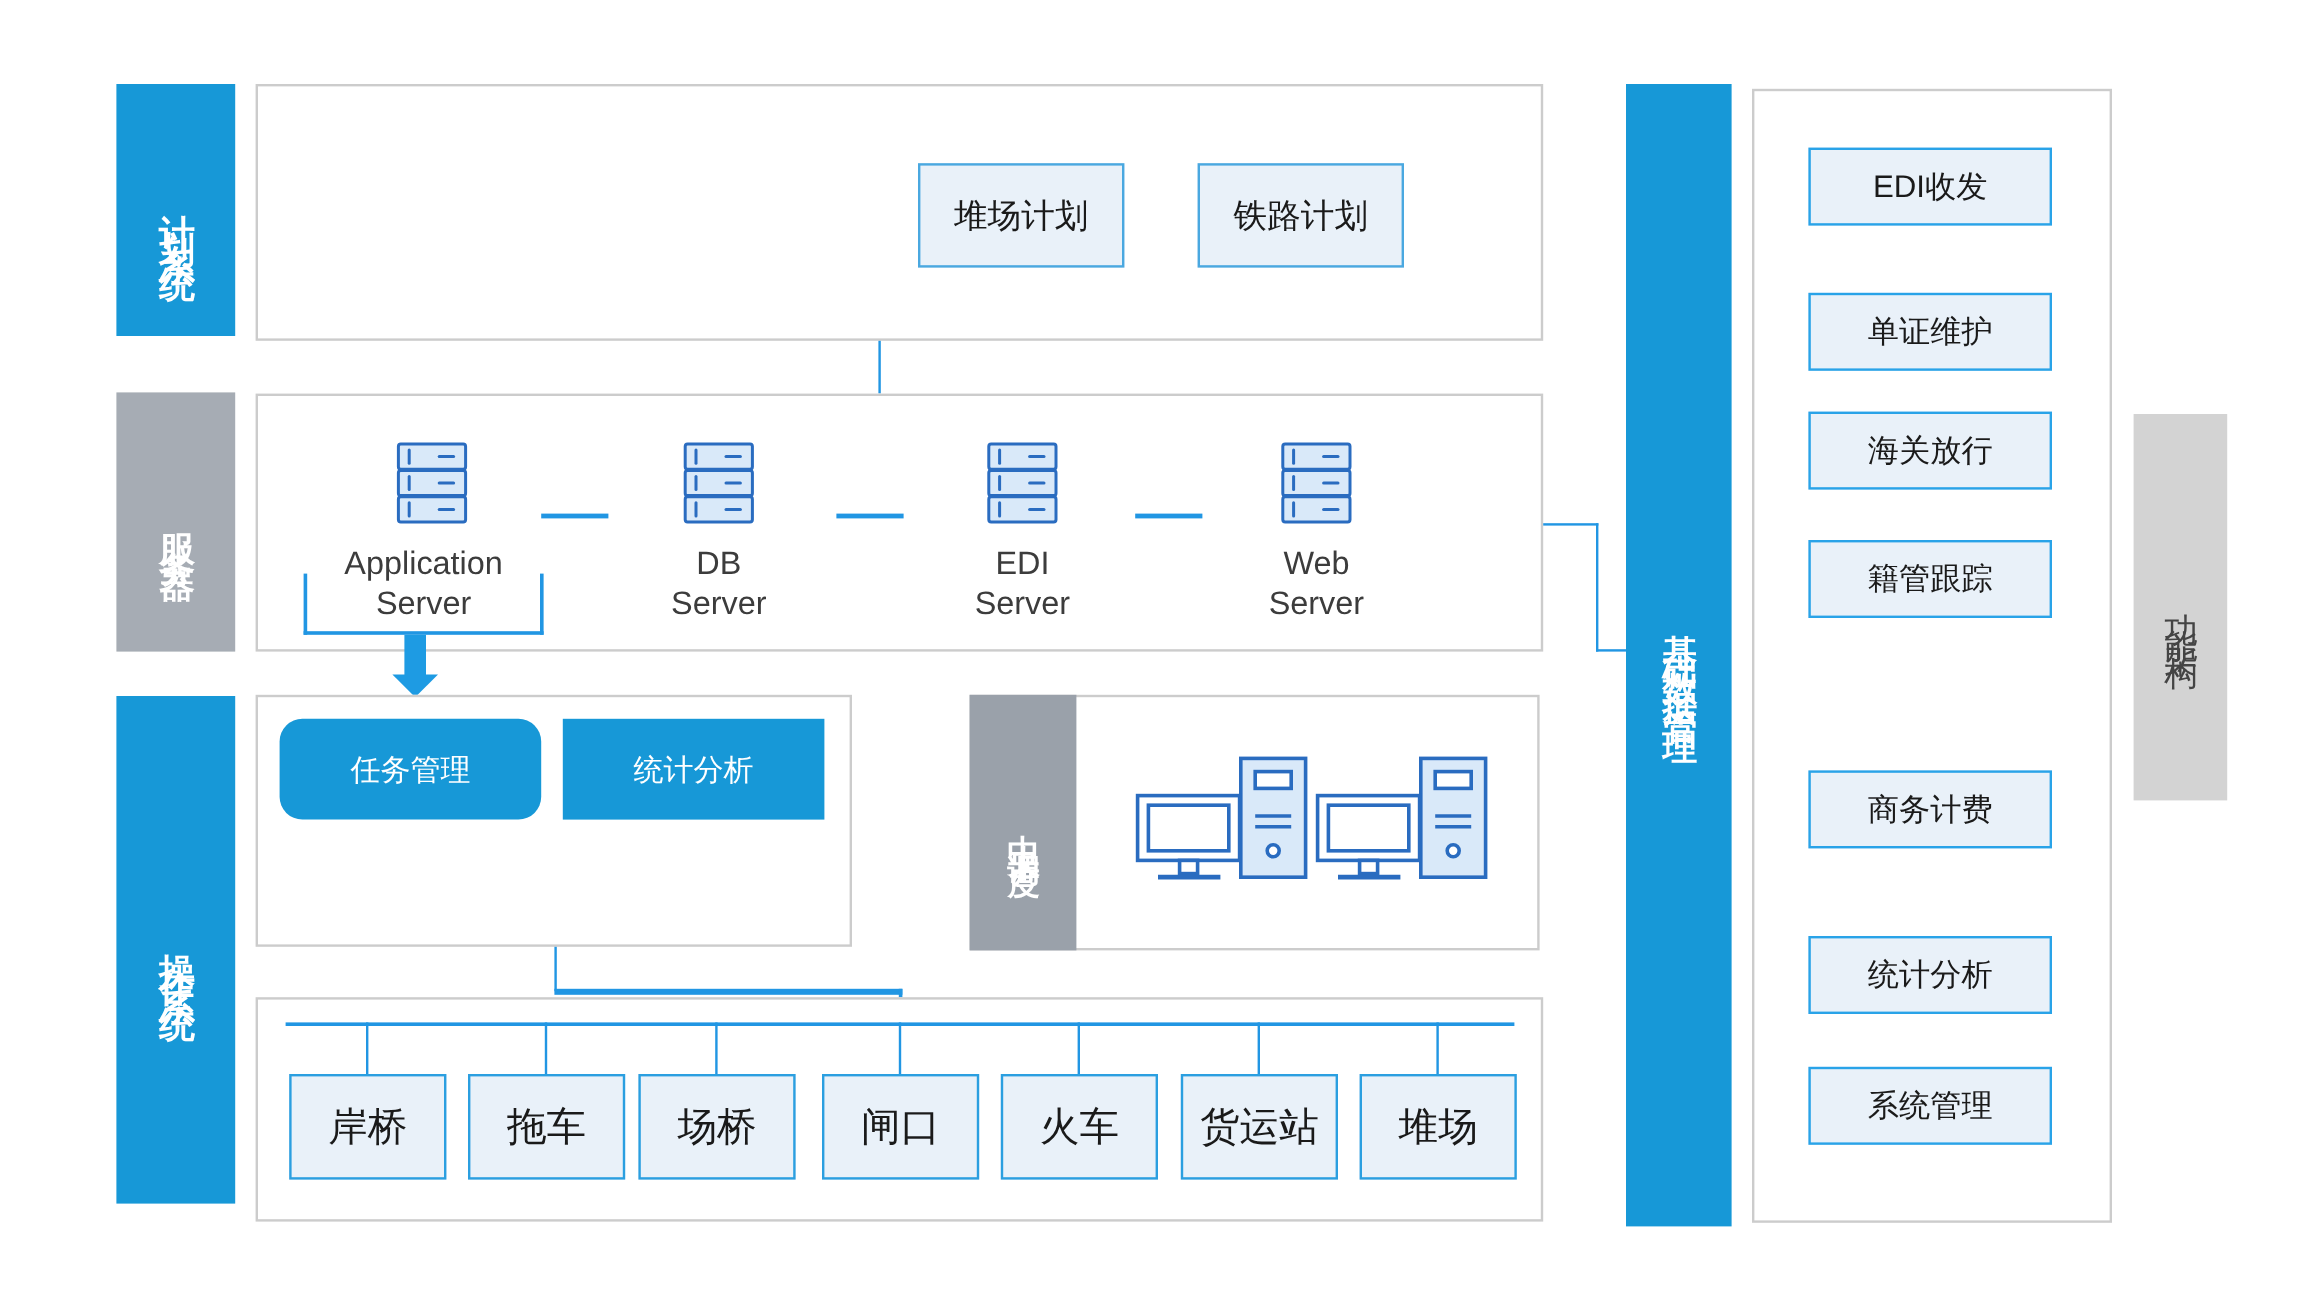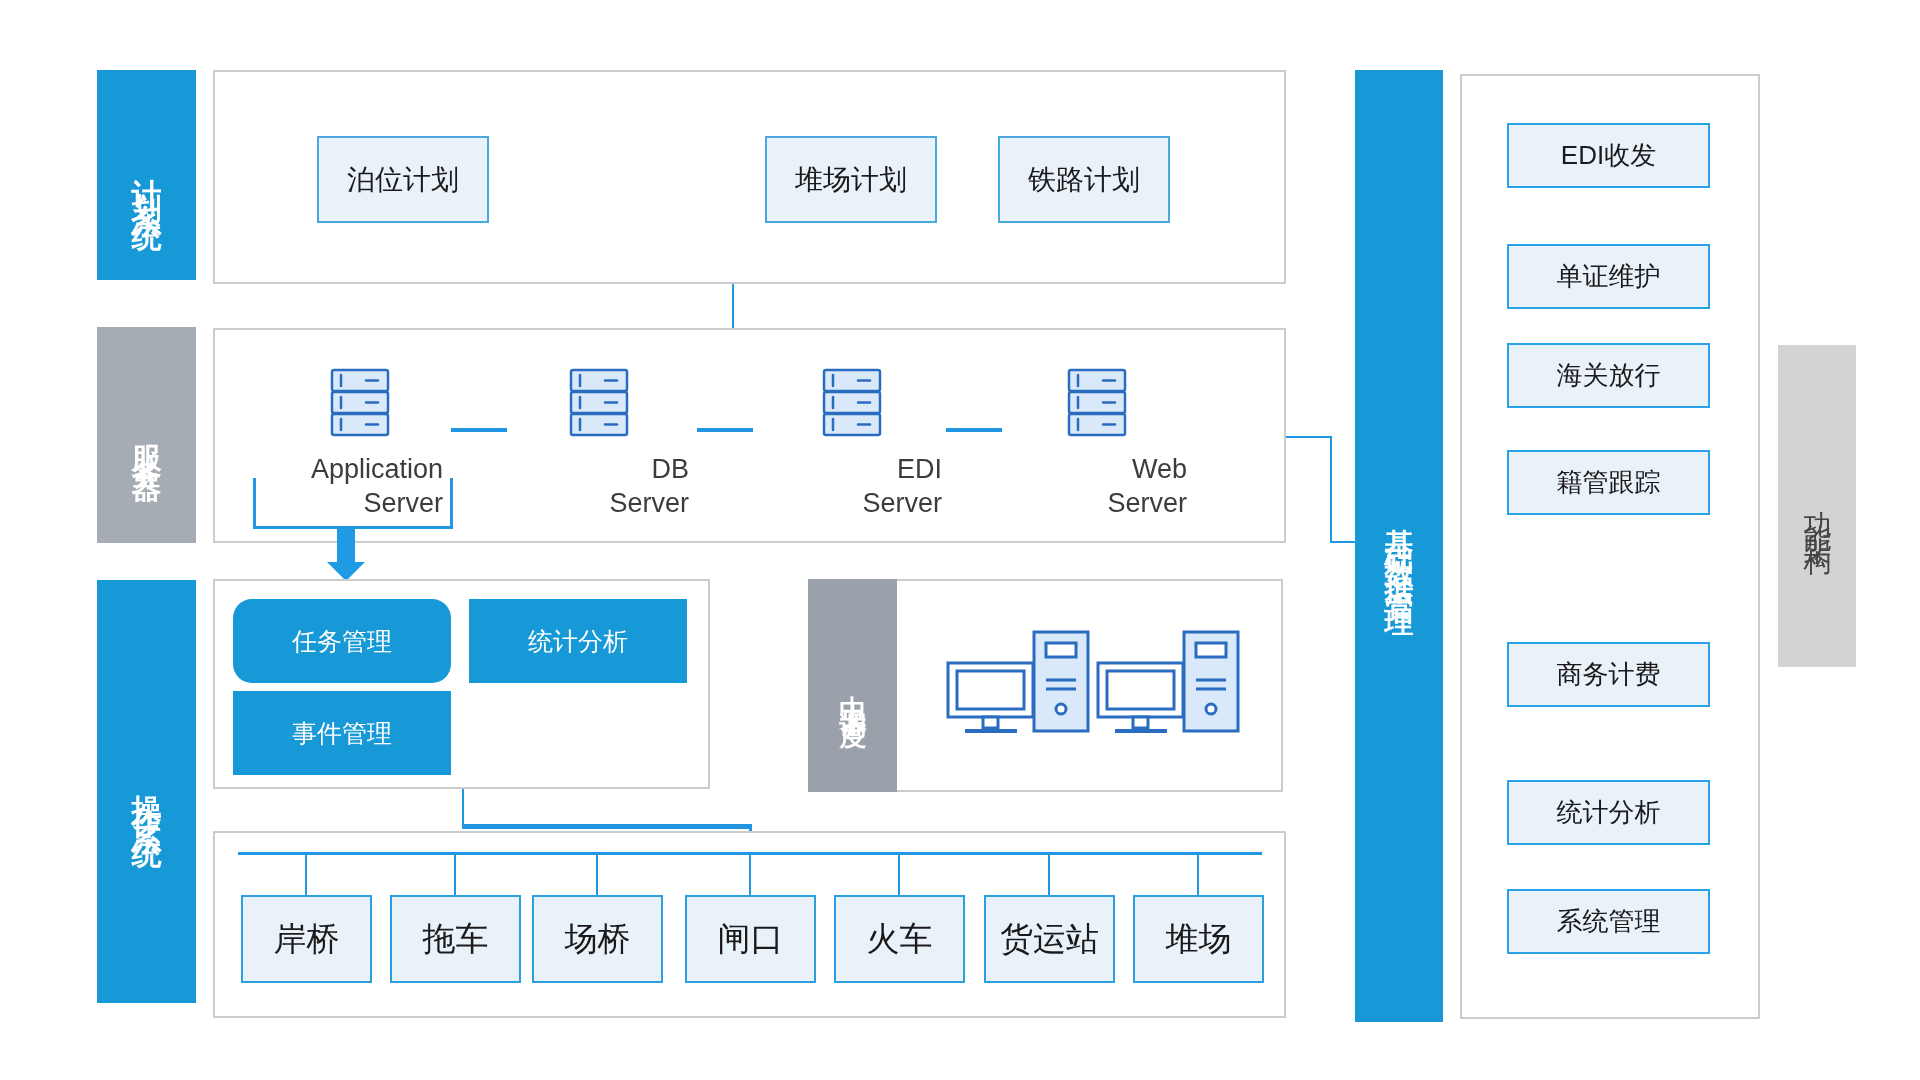--- a/index.html
+++ b/index.html
@@ -44,21 +44,21 @@
   .op-btn { position:absolute; width:218px; height:84px; background:#1798d7; color:#fff;
             display:flex; align-items:center; justify-content:center; font-size:25px; }
 
   
   .dispatch-strip { position:absolute; left:808px; top:579px; width:89px; height:213px;
                     background:#9aa1aa; display:flex; align-items:center; justify-content:center; }
   .dispatch-strip .vtext { writing-mode:vertical-rl; text-orientation:upright; color:#fff;
                            font-weight:bold; font-size:27px; letter-spacing:8px; text-indent:8px; line-height:1; }
 
   
-  .srv-label { position:absolute; top:452px; width:180px; text-align:right;
+  .srv-label { position:absolute; top:452px; width:180px; text-align:center;
                color:#3c3c3c; font-size:27px; line-height:34px; }
 
   
   .line { position:absolute; background:#2196e3; }
   .bracket { position:absolute; left:253px; top:478px; width:200px; height:51px;
              border-left:3px solid #2196e3; border-right:3px solid #2196e3; border-bottom:3px solid #2196e3; }
   .arrow-stem { position:absolute; left:337px; top:529px; width:18px; height:34px; background:#1e9be3; }
   .arrow-head { position:absolute; left:327px; top:562px; width:0; height:0;
                 border-left:19px solid transparent; border-right:19px solid transparent;
                 border-top:19px solid #1e9be3; }
@@ -73,21 +73,20 @@
     <div class="vtext">计划系统</div>
   </div>
   <div class="rail rail-gray rail-server">
     <div class="vtext">服务器</div>
   </div>
   <div class="rail rail-blue rail-operations">
     <div class="vtext">操作系统</div>
   </div>
 
   <div class="frame frame-planning"></div>
-  <div class="node plan-node" style="left:317px">泊位计划</div>
   <div class="node plan-node" style="left:765px">堆场计划</div>
   <div class="node plan-node" style="left:998px">铁路计划</div>
 
   <div class="line" style="left:732px; top:284px; width:2px; height:44px;"></div>
 
   <div class="frame frame-server"></div>
 
   <svg style="left:328px; top:368px;" width="64" height="70" viewBox="0 0 64 70">
     <g fill="#d9e9f9" stroke="#2a6cc0" stroke-width="2.5">
       <rect x="4" y="2" width="56" height="21" rx="2"></rect>
@@ -174,21 +173,20 @@
   <div class="arrow-stem"></div>
   <div class="arrow-head"></div>
 
   <div class="line" style="left:1286px; top:436px; width:46px; height:2px;"></div>
   <div class="line" style="left:1330px; top:436px; width:2px;  height:107px;"></div>
   <div class="line" style="left:1330px; top:541px; width:25px; height:2px;"></div>
 
   <div class="frame frame-ops"></div>
   <div class="op-btn" style="left:233px; top:599px;border-radius:19px;">任务管理</div>
   <div class="op-btn" style="left:469px; top:599px;">统计分析</div>
-  <div class="op-btn" style="left:233px; top:691px;">事件管理</div>
 
   <div class="frame frame-dispatch"></div>
   <div class="dispatch-strip">
     <div class="vtext">中央调度</div>
   </div>
   <svg style="left:945px; top:630px;" width="150" height="108" viewBox="0 0 150 108">
     <rect x="89" y="2" width="54" height="99" fill="#d9e9f9" stroke="#2a6cc0" stroke-width="3"></rect>
     <rect x="101" y="13" width="30" height="14" fill="#fff" stroke="#2a6cc0" stroke-width="3"></rect>
     <line x1="101" y1="50" x2="131" y2="50" stroke="#2a6cc0" stroke-width="3"></line>
     <line x1="101" y1="59" x2="131" y2="59" stroke="#2a6cc0" stroke-width="3"></line>

